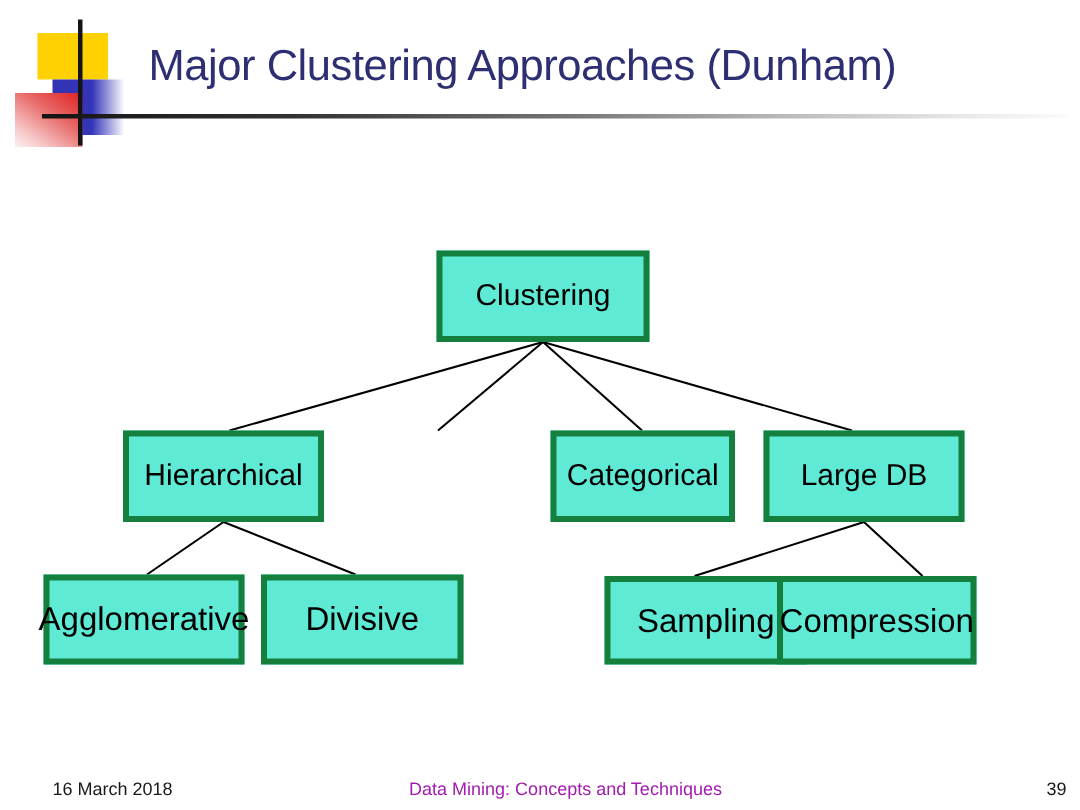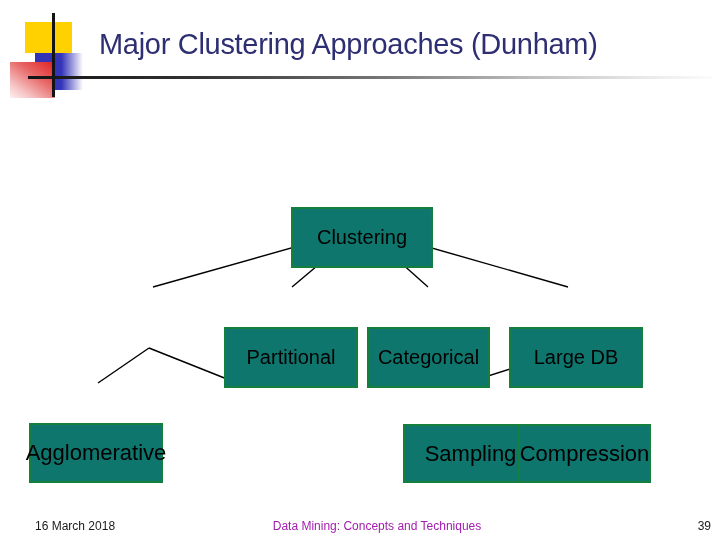--- a/index.html
+++ b/index.html
@@ -17,23 +17,23 @@
   .title-rule{position:absolute;left:28px;top:76px;width:684px;height:3px;
     background:linear-gradient(to right,#141414 0%,#333 25%,#777 52%,#b9b9b9 72%,#e9e9e9 90%,#fbfbfb 100%);}
   
   .slide-title{
     position:absolute;left:99px;top:28px;margin:0;font-size:29px;font-weight:normal;
     color:#2e2e73;letter-spacing:-0.3px;white-space:nowrap;
   }
   
   .edges{position:absolute;left:0;top:0;width:720px;height:540px;}
   .node{
-    position:absolute;box-sizing:border-box;background:#0f766e;border:2px solid #15803d;
+    position:absolute;box-sizing:border-box;background:#5eead4;border:4px solid #15803d;
     display:flex;align-items:center;justify-content:center;
-    color:#000;font-size:20px;white-space:nowrap;margin-top:40px;
+    color:#000;font-size:20px;white-space:nowrap;
   }
   .lvl3{font-size:22px;}
   .n-clustering{left:291px;top:167px;width:142px;height:61px;}
   .n-hierarchical{left:82px;top:287px;width:134px;height:61px;}
   .n-partitional{left:224px;top:287px;width:134px;height:61px;}
   .n-categorical{left:367px;top:287px;width:123px;height:61px;}
   .n-largedb{left:509px;top:287px;width:134px;height:61px;}
   .n-agglomerative{left:29px;top:383px;width:134px;height:60px;}
   .n-divisive{left:174px;top:383px;width:135px;height:60px;}
   .n-sampling{left:403px;top:384px;width:135px;height:59px;}
@@ -64,24 +64,25 @@
       <line x1="362" y1="228" x2="428" y2="287"></line>
       <line x1="362" y1="228" x2="568" y2="287"></line>
       <line x1="149" y1="348" x2="98" y2="383"></line>
       <line x1="149" y1="348" x2="237" y2="383"></line>
       <line x1="576" y1="348" x2="463" y2="384"></line>
       <line x1="576" y1="348" x2="615" y2="384"></line>
     </g>
   </svg>
 
   <div class="node n-clustering">Clustering</div>
-  <div class="node n-partitional">Partitional</div>
+  <div class="node n-hierarchical">Hierarchical</div>
   <div class="node n-categorical">Categorical</div>
   <div class="node n-largedb">Large DB</div>
   <div class="node lvl3 n-agglomerative">Agglomerative</div>
+  <div class="node lvl3 n-divisive">Divisive</div>
   <div class="node lvl3 n-sampling">Sampling</div>
   <div class="node lvl3 n-compression">Compression</div>
 
   <div class="footer-date">16 March 2018</div>
   <div class="footer-title">Data Mining: Concepts and Techniques</div>
   <div class="footer-page">39</div>
 
 </div>
 
 </body></html>

